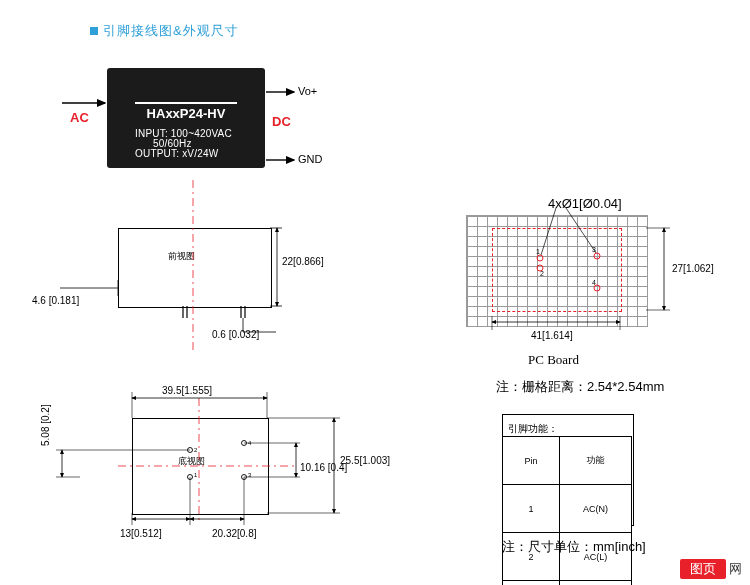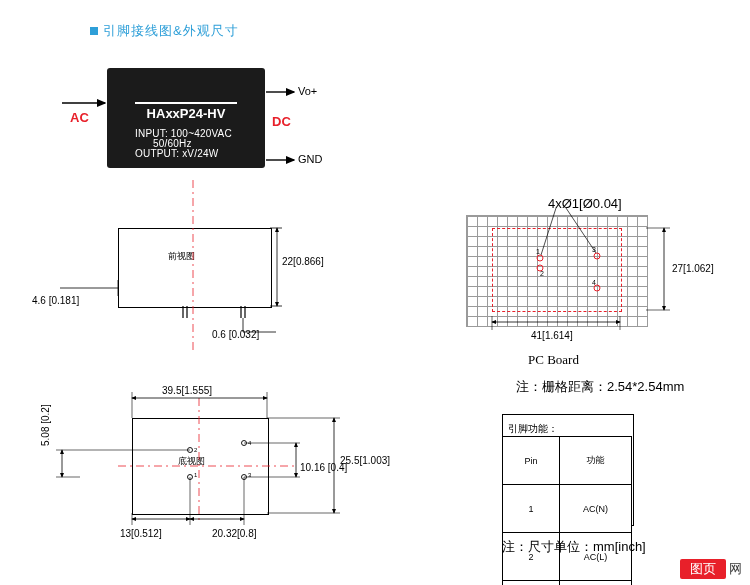--- a/index.html
+++ b/index.html
@@ -72,21 +72,21 @@
     background-image:linear-gradient(to right,#9a9a9a 1px,transparent 1px),
                      linear-gradient(to bottom,#9a9a9a 1px,transparent 1px);
     background-size:10px 10px;
     background-color:#fff;
     border:1px solid #9a9a9a;
   }
   #pcb-dash{
     left:492px;top:228px;width:128px;height:82px;border:1px dashed #e8202a;
   }
   #pcb-caption{left:528px;top:352px;font-size:13px;font-family:"Liberation Serif",serif;}
-  #pcb-note{left:516px;top:378px;}
+  #pcb-note{left:496px;top:378px;}
 
   
   #pin-table{
     left:502px;top:436px;width:130px;border:1px solid #000;background:#fff;
     border-collapse:collapse;font-size:9px;
   }
   #pin-table td{border:1px solid #000;text-align:center;height:15px;padding:16px;}
   #pin-table .hdr td{font-weight:normal;}
   #pin-title{left:508px;top:422px;font-size:10px;}
   #pin-note{left:502px;top:538px;}

